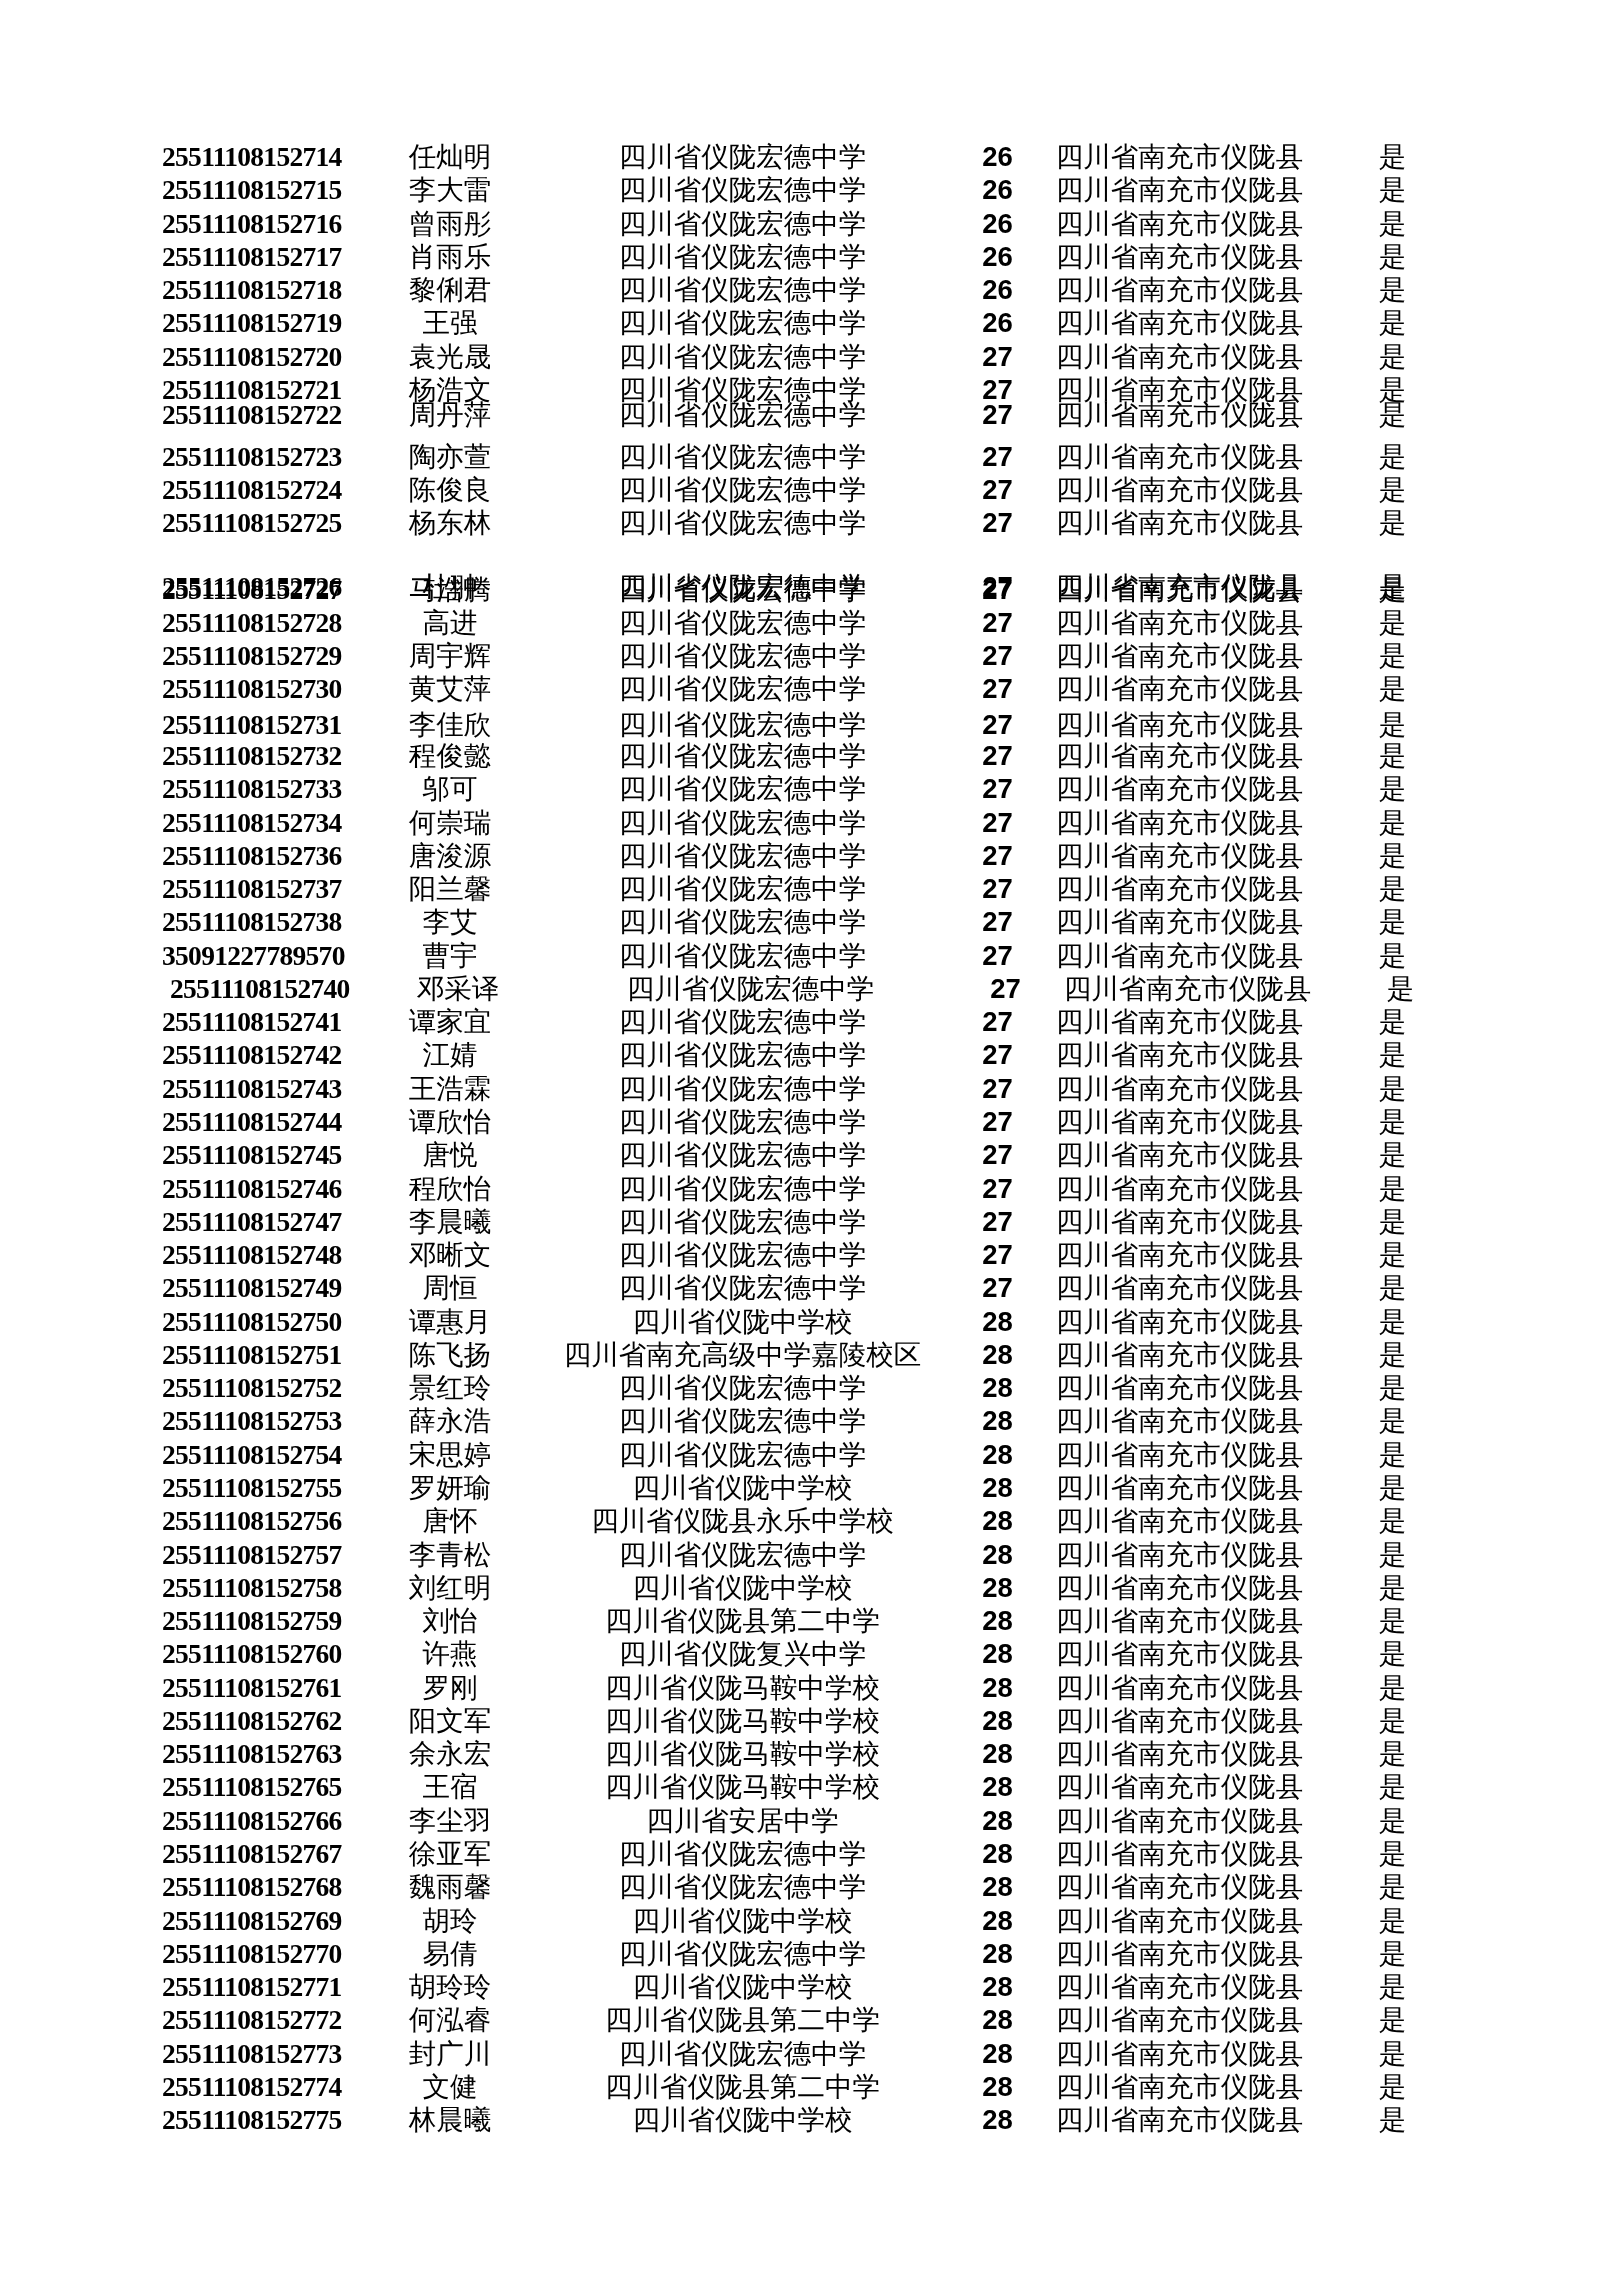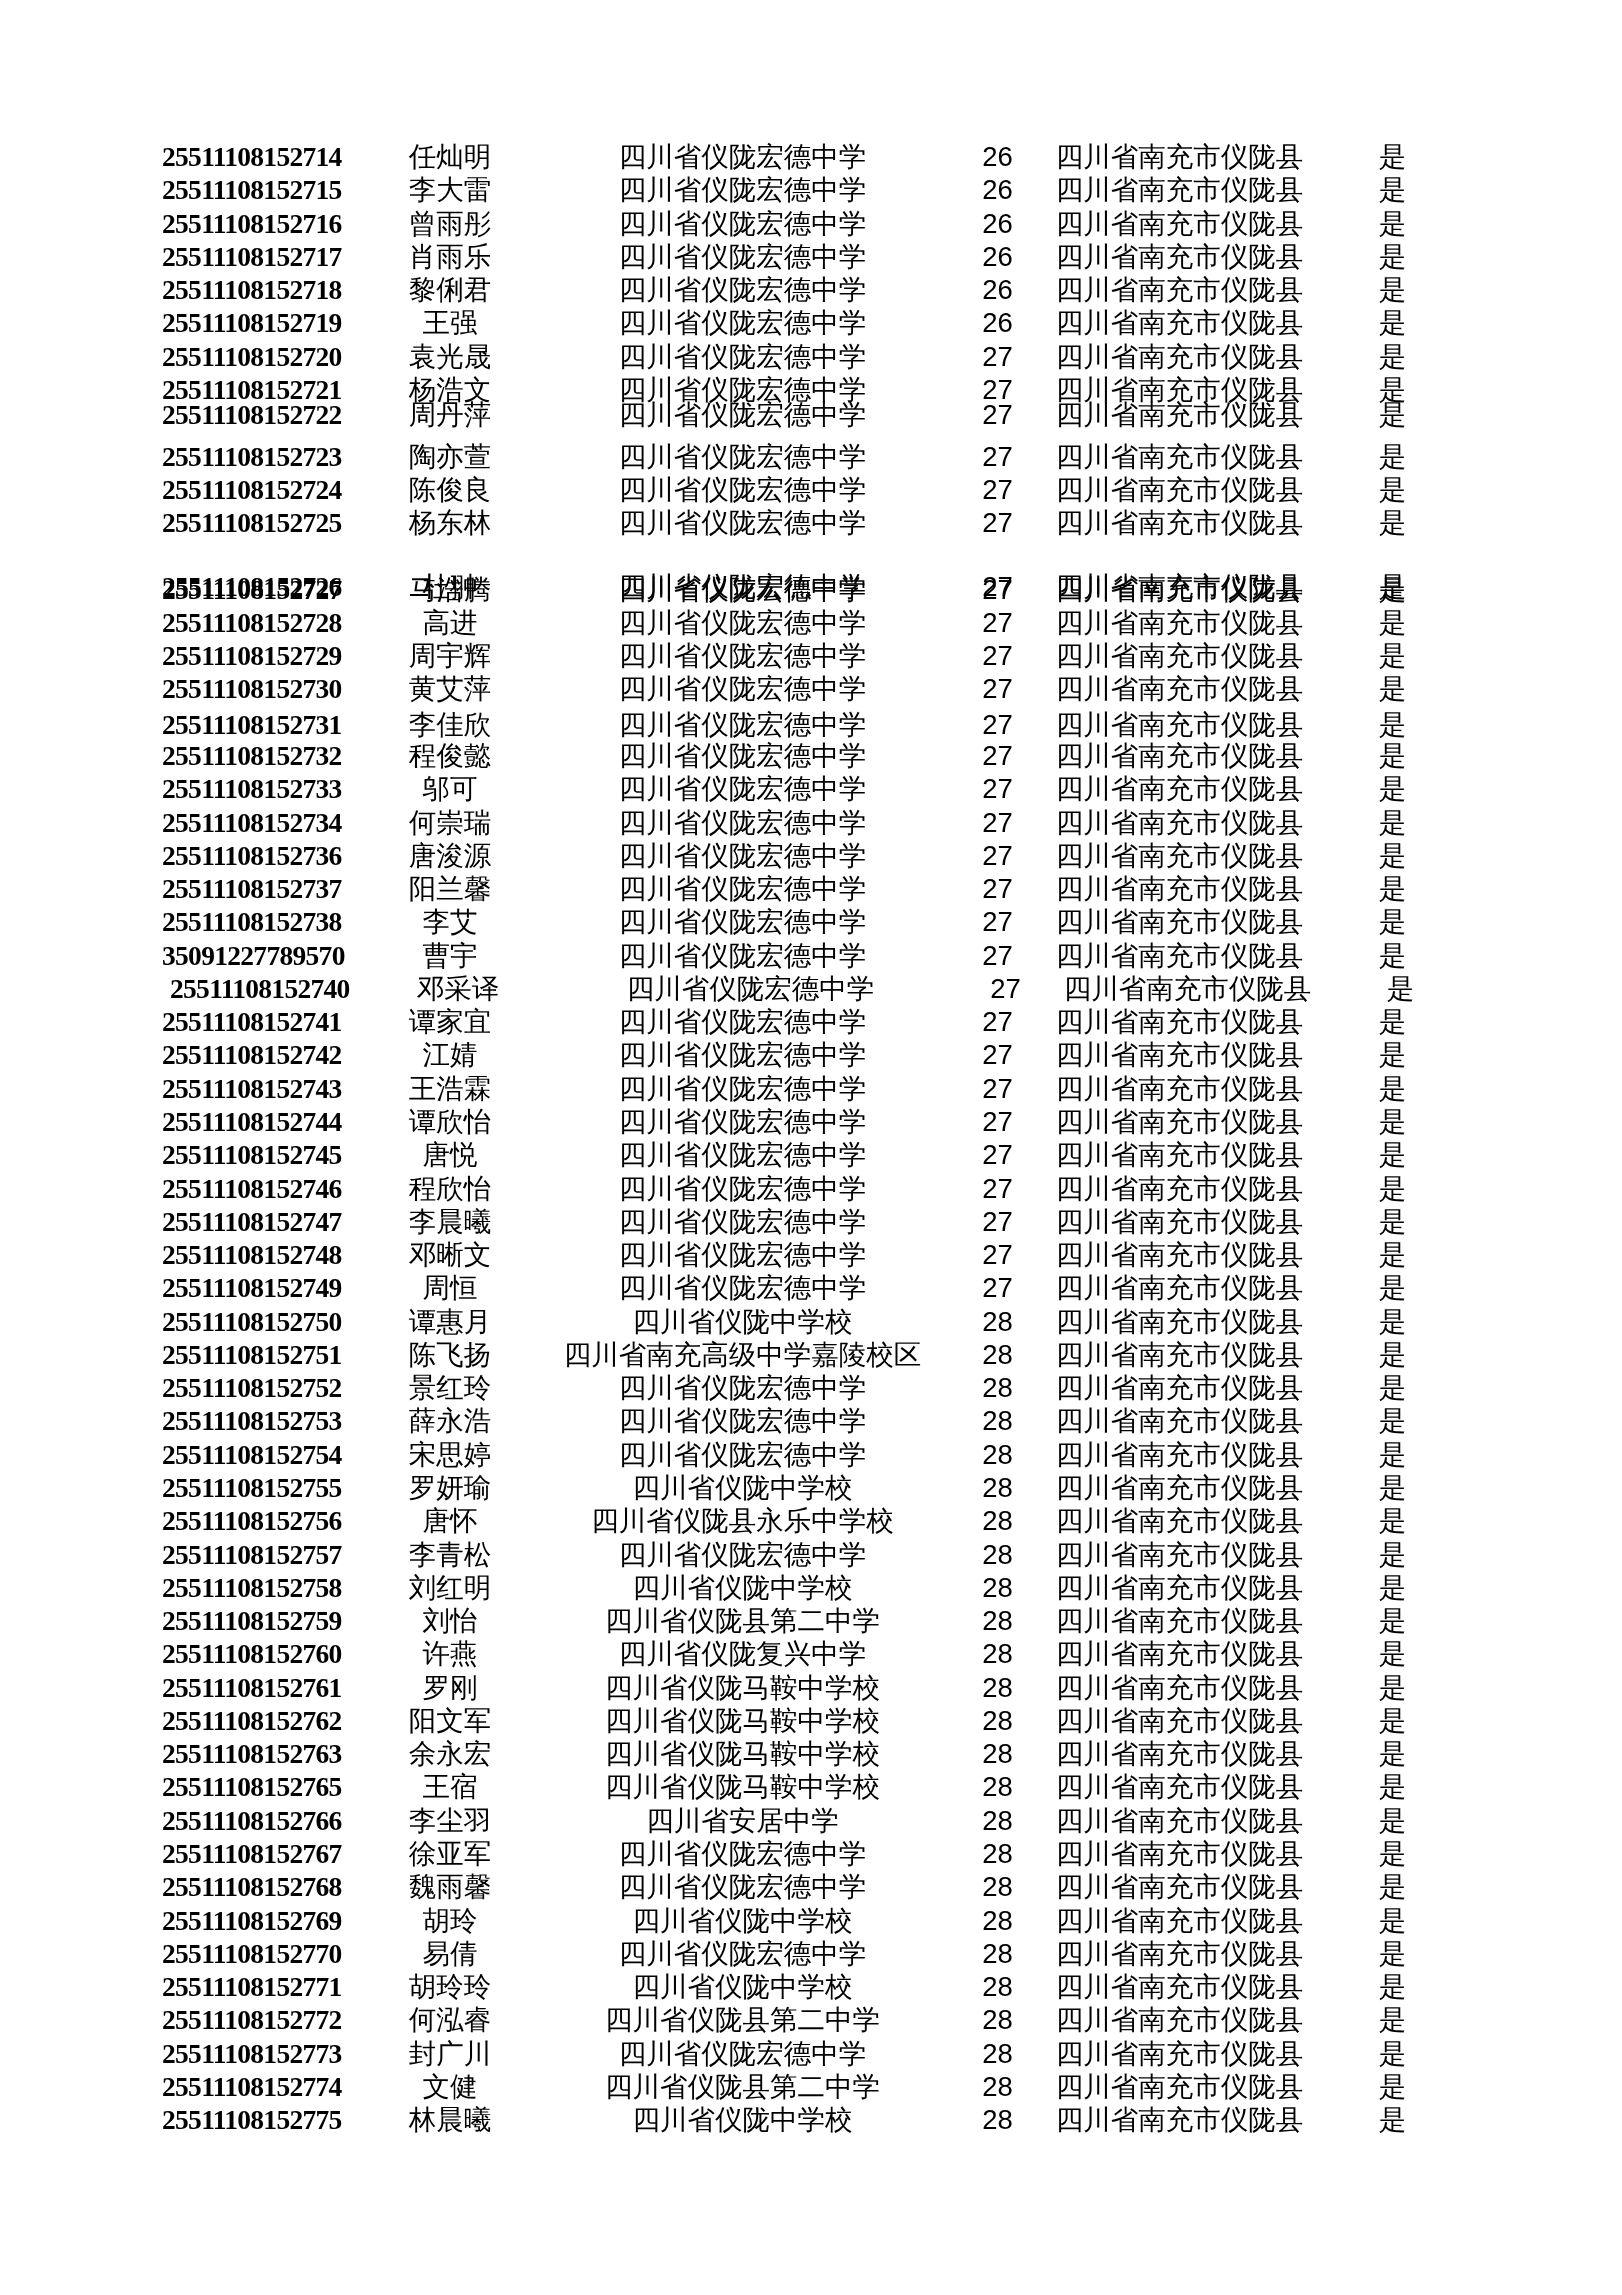--- a/index.html
+++ b/index.html
@@ -45,21 +45,21 @@
   .c-school {
     left: 546px;
     width: 393px;
     text-align: center;
   }
   .c-num {
     left: 958px;
     width: 79px;
     text-align: center;
     font-family: "Liberation Sans", "DejaVu Sans", sans-serif;
-    font-weight: 400;
+    font-weight: 700;
   }
   .c-region {
     left: 1016px;
     width: 327px;
     text-align: center;
   }
   .c-flag {
     left: 1327px;
     width: 131px;
     text-align: center;

